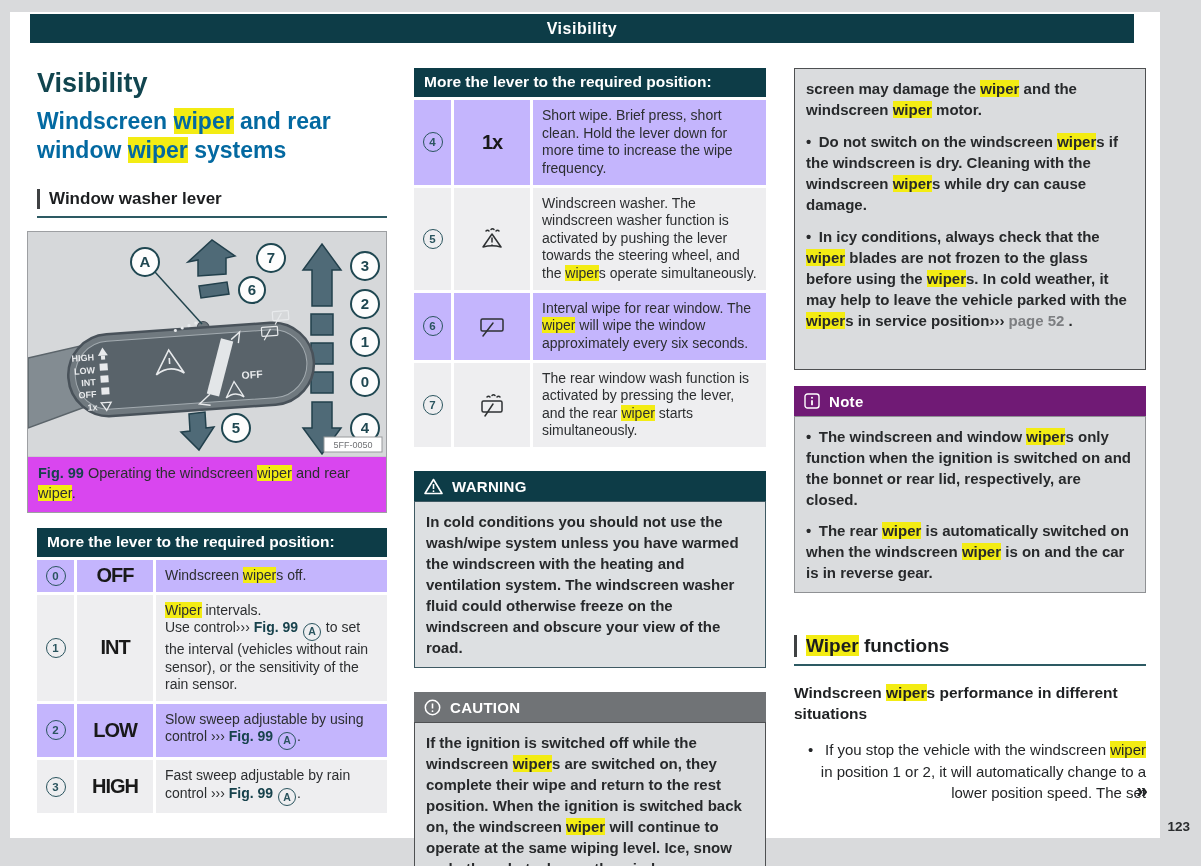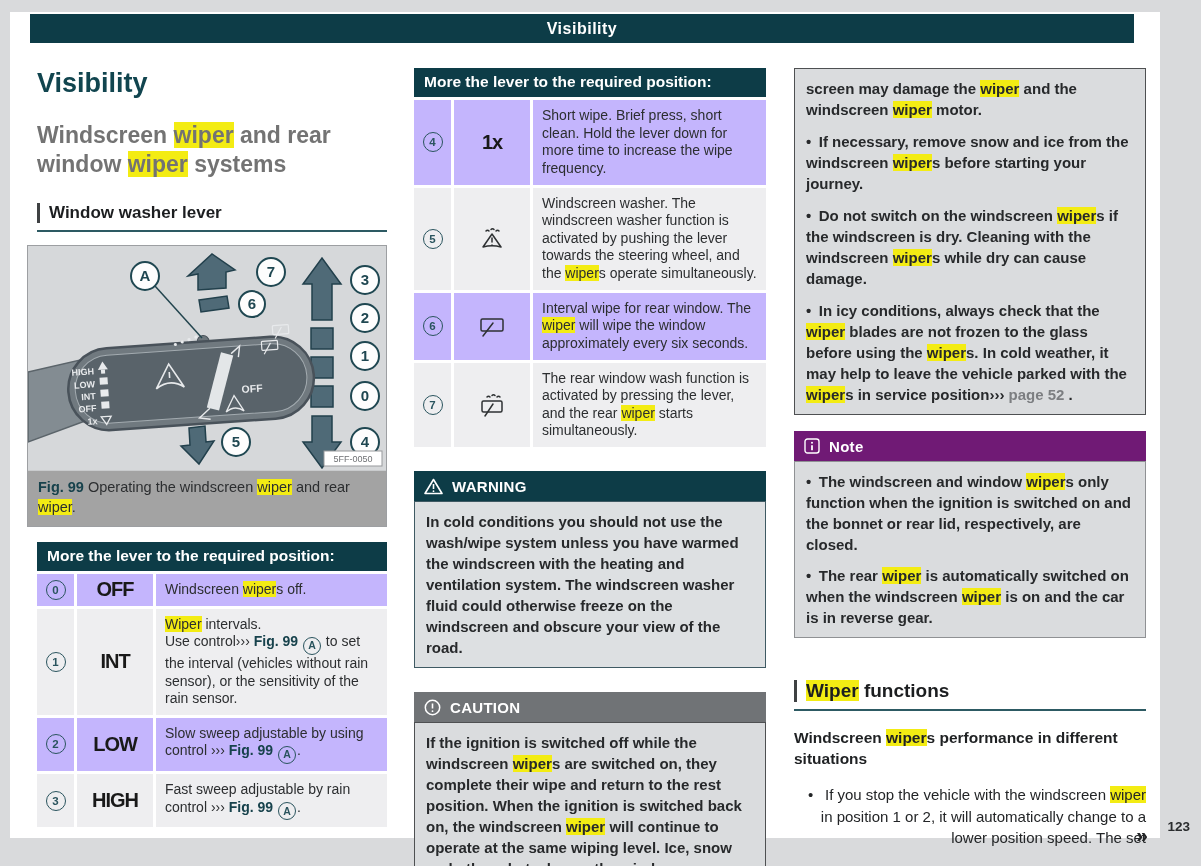--- a/index.html
+++ b/index.html
@@ -8,31 +8,31 @@
   .page{position:absolute;left:10px;top:12px;width:1150px;height:826px;background:#ffffff;}
   .banner{margin:2px 0 0 20px;width:1104px;height:29px;background:#0d3c47;color:#fff;
           display:flex;align-items:center;justify-content:center;font-weight:bold;
           font-size:16px;letter-spacing:.5px;}
   .columns{display:flex;margin-left:17px;margin-top:13px;align-items:flex-start;}
   .col-left{width:360px;flex:none;}
   .col-mid{width:352px;flex:none;margin-left:27px;}
   .col-right{width:352px;flex:none;margin-left:28px;}
 
   h1.title{font-size:27px;color:#11454f;margin:12px 0 0 10px;}
-  h2.sect{font-size:23px;color:#737373;margin:22px 10px 0 10px;line-height:1.26;}
+  h2.sect{font-size:23px;color:#0369a1;margin:8px 10px 0 10px;line-height:1.26;}
   .sechead{margin:24px 0 0 10px;border-bottom:2px solid #2d5a63;padding-bottom:7px;}
   .sechead .bar{display:block;border-left:3px solid #3f4143;padding-left:9px;
                 font-weight:bold;color:#1c1e20;}
   .sechead-sm .bar{font-size:17px;}
   .sechead-lg{margin:42px 0 0 0;}
   .sechead-lg .bar{font-size:19px;}
 
   .figurebox{margin-top:13px;width:358px;border:1px solid #9d9fa2;}
   .figimg{display:block;}
-  .figcap{background:#a3a3a3;border-top:1px solid #c9cbcd;padding:7px 10px 9px 10px;
+  .figcap{background:#d946ef;border-top:1px solid #c9cbcd;padding:7px 10px 9px 10px;
           font-size:14.5px;line-height:1.35;color:#2c2e30;}
 
   .dtable{margin:15px 0 0 10px;width:350px;}
   .col-mid .dtable{margin:12px 0 0 0;width:352px;}
   .thead{background:#0d3c47;color:#fff;font-weight:bold;font-size:15.5px;
          padding:5px 10px 6px 10px;}
   .rows{display:grid;grid-template-columns:37px 76px 1fr;gap:3px;background:#fff;margin-top:3px;}
   .cell{display:flex;}
   .r0{background:#c4b5fd;}
   .r1{background:#eeeef0;}
@@ -326,21 +326,20 @@
           </div>
           <div class="boxbody">
             <div class="para"><span>If the ignition is switched off while the windscreen </span><span class="hl">wiper</span><span>s are switched on, they complete their wipe and return to the rest position. When the ignition is switched back on, the windscreen </span><span class="hl">wiper</span><span> will continue to operate at the same wiping level. Ice, snow and other obstacles on the wind-</span></div>
           </div>
         </div>
       </div>
 
       <div class="col-right">
         <div class="contbox">
           <div class="para"><span>screen may damage the </span><span class="hl">wiper</span><span> and the windscreen </span><span class="hl">wiper</span><span> motor.</span></div>
-          <div class="para bullet"><span>If necessary, remove snow and ice from the windscreen </span><span class="hl">wiper</span><span>s before starting your journey.</span></div>
           <div class="para bullet"><span>Do not switch on the windscreen </span><span class="hl">wiper</span><span>s if the windscreen is dry. Cleaning with the windscreen </span><span class="hl">wiper</span><span>s while dry can cause damage.</span></div>
           <div class="para bullet"><span>In icy conditions, always check that the </span><span class="hl">wiper</span><span> blades are not frozen to the glass before using the </span><span class="hl">wiper</span><span>s. In cold weather, it may help to leave the vehicle parked with the </span><span class="hl">wiper</span><span>s in service position</span><span>›››</span><span class="gray"> page 52</span><span> .</span></div>
         </div>
 
         <div class="box note">
           <div class="boxhead">
             <svg class="iconsvg" width="16" height="16" viewBox="0 0 16 16">
               <rect x="1" y="1" width="14" height="14" rx="2.5" fill="none" stroke="#fff" stroke-width="1.4"></rect>
               <circle cx="8" cy="4.7" r="1" fill="#fff"></circle>
               <path d="M8 7.2 v5" stroke="#fff" stroke-width="1.8"></path>

